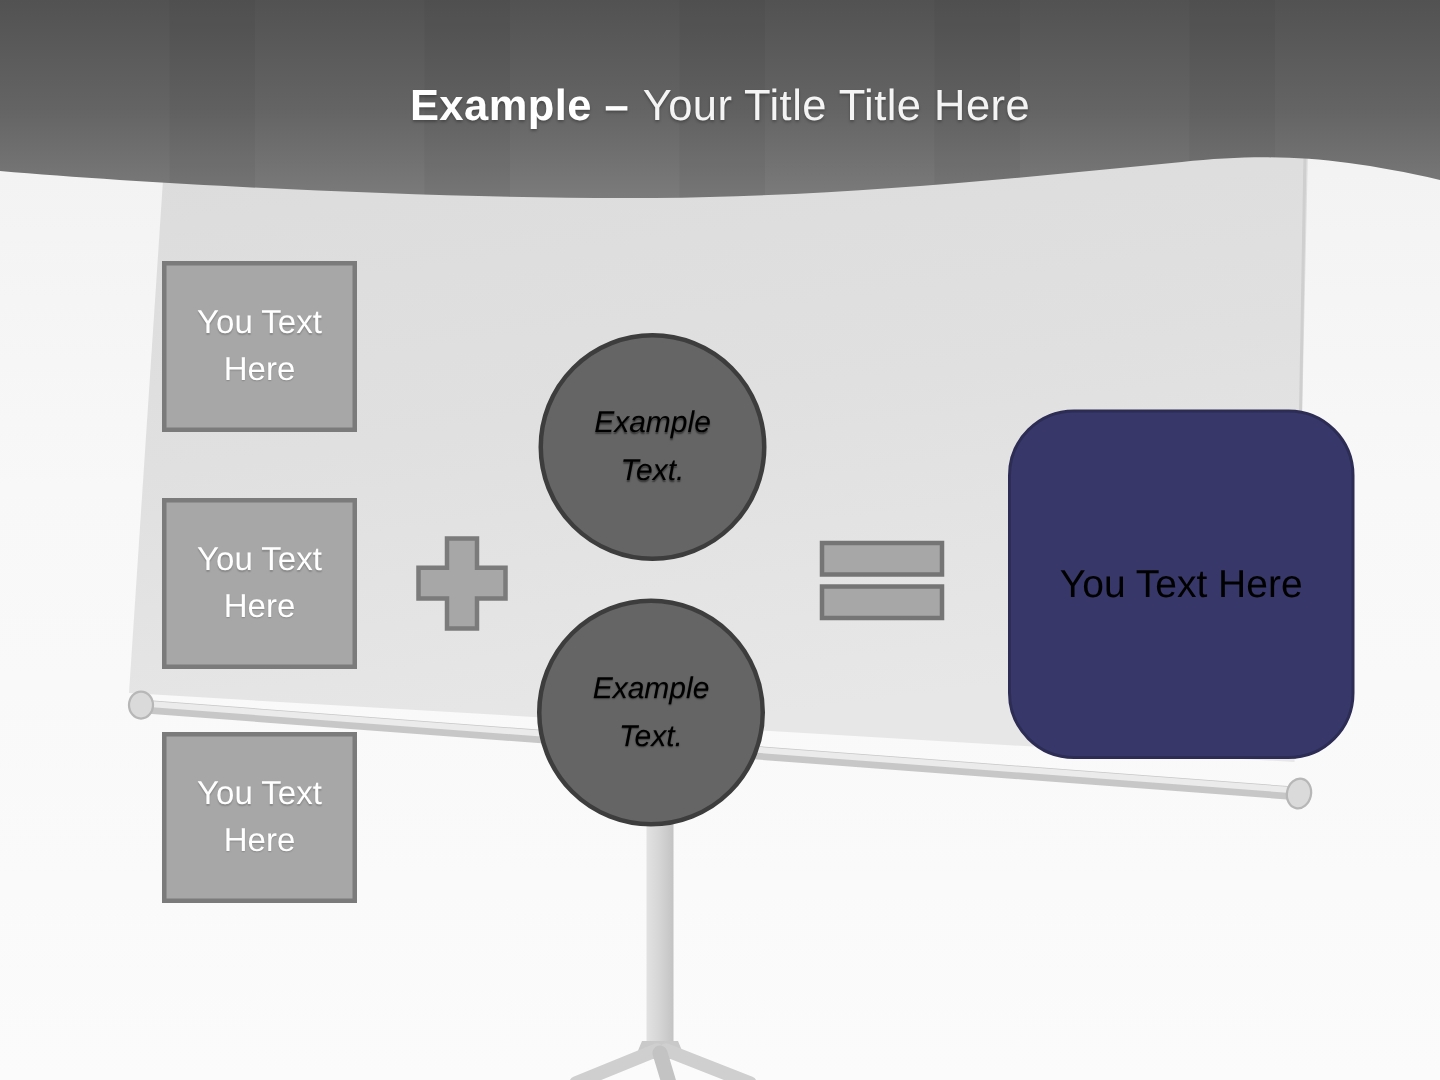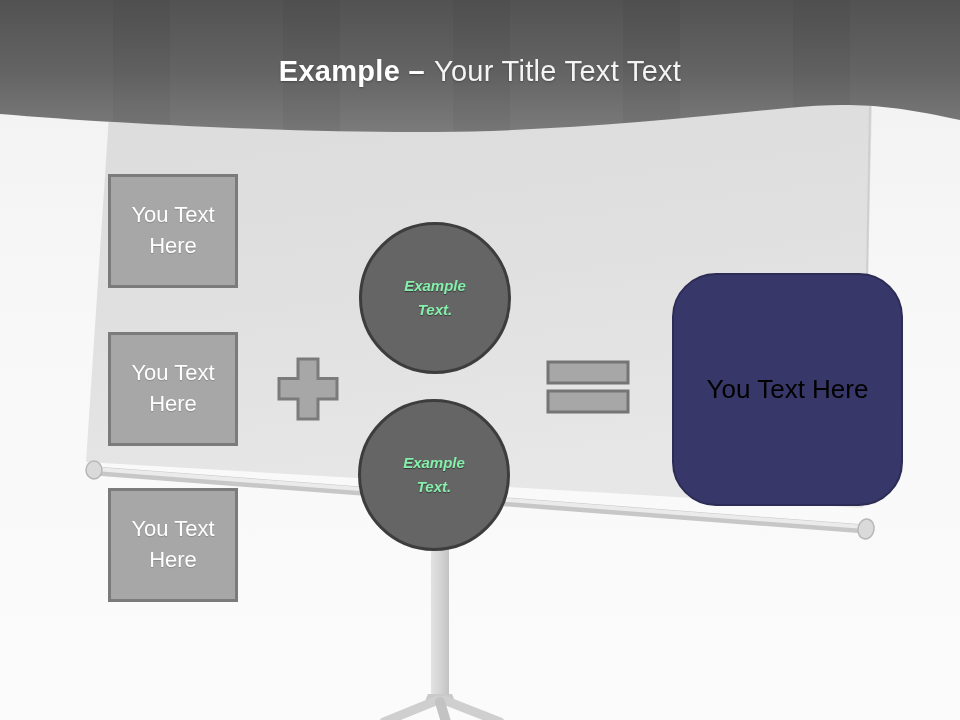--- a/index.html
+++ b/index.html
@@ -23,21 +23,21 @@
     background:#a7a7a7; border:3px solid #7b7b7b;
     color:#ffffff; font-size:22px; line-height:1.4; text-align:center;
     display:flex; align-items:center; justify-content:center; padding:2px 8px;
     text-shadow:0 1px 1px rgba(0,0,0,.18);
   }
   .ph-box.b1{top:174px;} .ph-box.b2{top:332px;} .ph-box.b3{top:488px;}
   
   .ph-circle{
     position:absolute; width:152px; height:152px; border-radius:50%; box-sizing:border-box;
     background:#656565; border:3px solid #3d3d3d;
-    color:#86efac; font-size:15px; font-weight:700; font-style:italic; line-height:1.6;
+    color:#000000; font-size:20px; font-weight:400; font-style:italic; line-height:1.6;
     display:flex; flex-direction:column; align-items:center; justify-content:center;
     text-align:center; text-shadow:0 1px 1px rgba(0,0,0,.45);
   }
   .ph-circle.c1{left:359px; top:222px;}
   .ph-circle.c2{left:358px; top:399px;}
   
   .op{position:absolute;}
   .op.plus{left:276px; top:356px; width:64px; height:66px;}
   .op.equals{left:546px; top:360px; width:86px; height:54px;}
   
@@ -99,21 +99,21 @@
     <g clip-path="url(#headerClip)" fill="#000000" opacity="0.035">
       <rect x="113" y="0" width="57" height="140"></rect>
       <rect x="283" y="0" width="57" height="140"></rect>
       <rect x="453" y="0" width="57" height="140"></rect>
       <rect x="623" y="0" width="57" height="140"></rect>
       <rect x="793" y="0" width="57" height="140"></rect>
     </g>
   </svg>
 
   <div class="slide-title">
-    <span class="t-bold">Example –</span><span class="t-light">Your Title Text Text</span>
+    <span class="t-bold">Example –</span><span class="t-light">Your Title Title Here</span>
   </div>
 
   <div class="ph-box b1">
     <span>You Text Here</span>
   </div>
   <div class="ph-box b2">
     <span>You Text Here</span>
   </div>
   <div class="ph-box b3">
     <span>You Text Here</span>

